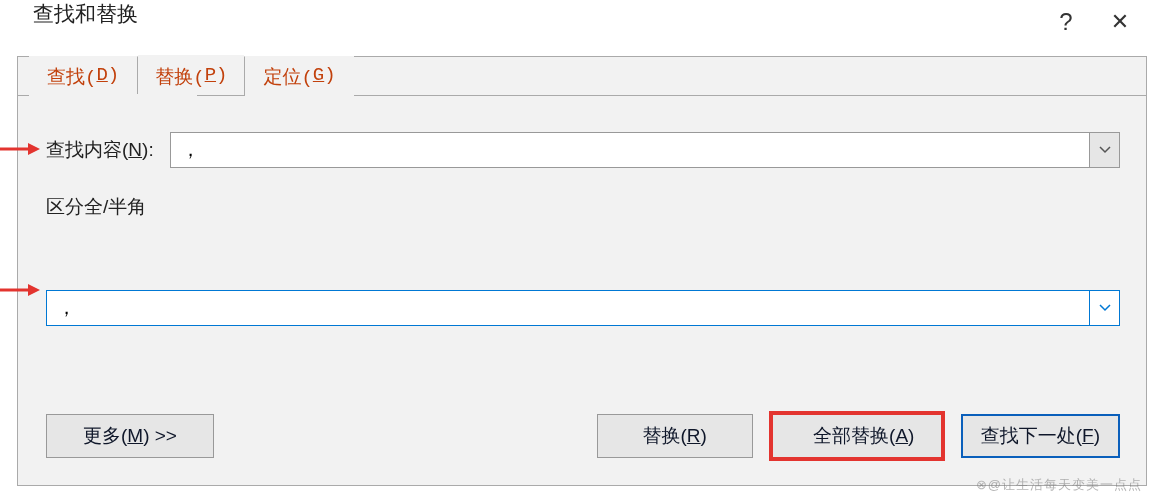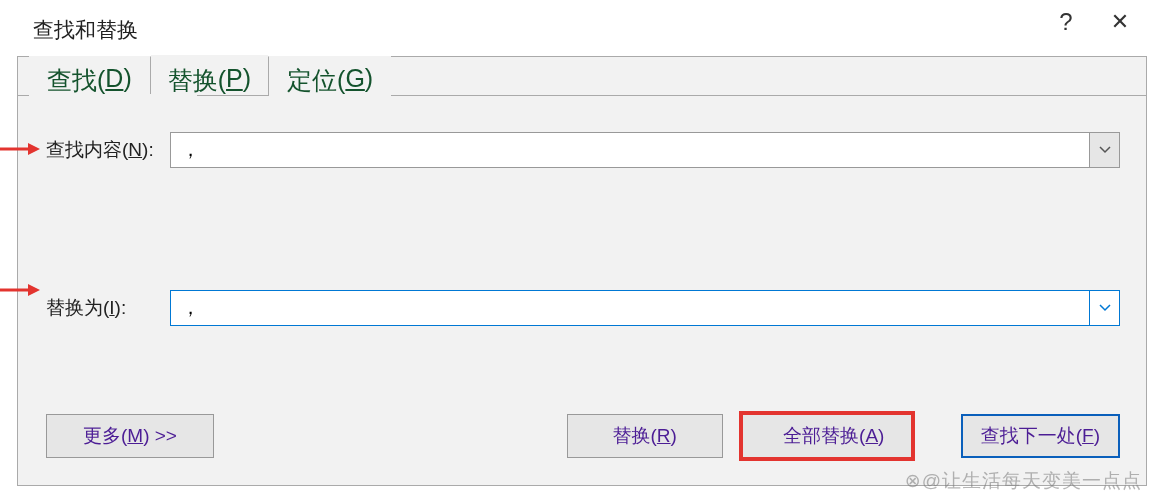--- a/index.html
+++ b/index.html
@@ -15,21 +15,21 @@
   .dialog {
     position: absolute;
     left: 17px;
     top: 0;
     width: 1130px;
     height: 488px;
   }
   .title-bar {
     height: 44px;
     display: flex;
-    align-items: flex-end;
+    align-items: flex-start;
     padding-left: 16px;
   }
   .title-text {
     font-size: 21px;
     color: #222;
     flex: 1;
   }
   .help-btn, .close-btn {
     width: 54px;
     height: 44px;
@@ -52,28 +52,29 @@
   }
   .tabs {
     position: absolute;
     top: -1px;
     left: 11px;
     display: flex;
     height: 40px;
   }
   .tab {
     padding: 7px 17px 0 17px;
-    font-size: 25px;
-    color: #14532d;
+    font-size: 19px;
+    color: #c2410c;
     cursor: pointer;
     border: 1px solid transparent;
     background: #f2f2f2;
     position: relative;
     display: flex;
     align-items: flex-start;
+    font-family: Liberation Mono, monospace;
   }
   .tab.active {
     border: 1px solid #aaa;
     border-top-color: #f2f2f2;
     border-bottom-color: #aaa;
     background: #f2f2f2;
     z-index: 2;
   }
   .tab.active::before {
     content: '';
@@ -162,47 +163,47 @@
     align-items: center;
     gap: 16px;
   }
   .btn {
     height: 44px;
     min-width: 156px;
     padding: 0 18px;
     border: 1px solid #999;
     background: #e6e6e6;
     font-size: 19px;
-    color: #4c1d95;
+    color: #0f172a;
     display: flex;
     align-items: center;
     justify-content: center;
     cursor: pointer;
     font-family: inherit;
   }
   .btn-more { min-width: 168px; }
   .btn-primary {
     border: 4px solid #e3342f;
     min-width: 176px;
     height: 50px;
     padding-left: 32px;
   }
-  .btn-focus { border: 2px solid #0a5fbb; margin-left: 30px; }
+  .btn-focus { border: 2px solid #0a5fbb; }
   .bar-spacer { flex: 1; }
   .arrow {
     position: absolute;
     width: 40px;
     height: 14px;
   }
   .arrow svg { width: 100%; height: 100%; display:block; }
   .watermark {
     position: absolute;
     right: 22px;
     bottom: 6px;
-    font-size: 19px;
+    font-size: 13px;
     color: rgba(120,120,120,0.55);
     letter-spacing: 1px;
     pointer-events: none;
     font-weight: 500;
   }
 </style>
 </head>
 <body>
 
 <div class="dialog">
@@ -242,28 +243,26 @@
           <input class="combo-input" value="，" style="">
           <div class="combo-btn">
             <svg viewBox="0 0 12 8">
                 <path d="M1 1 L6 6 L11 1" stroke="#555" stroke-width="1.5" fill="none"></path>
               </svg>
           </div>
         </div>
       </div>
 
       <div class="row">
+        <div class="row-value">区分全/半角</div>
       </div>
 
       <div class="spacer"></div>
 
       <div class="row">
-        <div class="row-label">
-          <span>替换为(</span><span class="tab-underline-char">I</span><span>):</span>
-        </div>
         <div class="combo highlight">
           <input class="combo-input" id="replace-input" value="， " style="">
           <div class="combo-btn">
             <svg viewBox="0 0 12 8">
                 <path d="M1 1 L6 6 L11 1" stroke="#0078d4" stroke-width="1.5" fill="none"></path>
               </svg>
           </div>
         </div>
       </div>
     </div>

